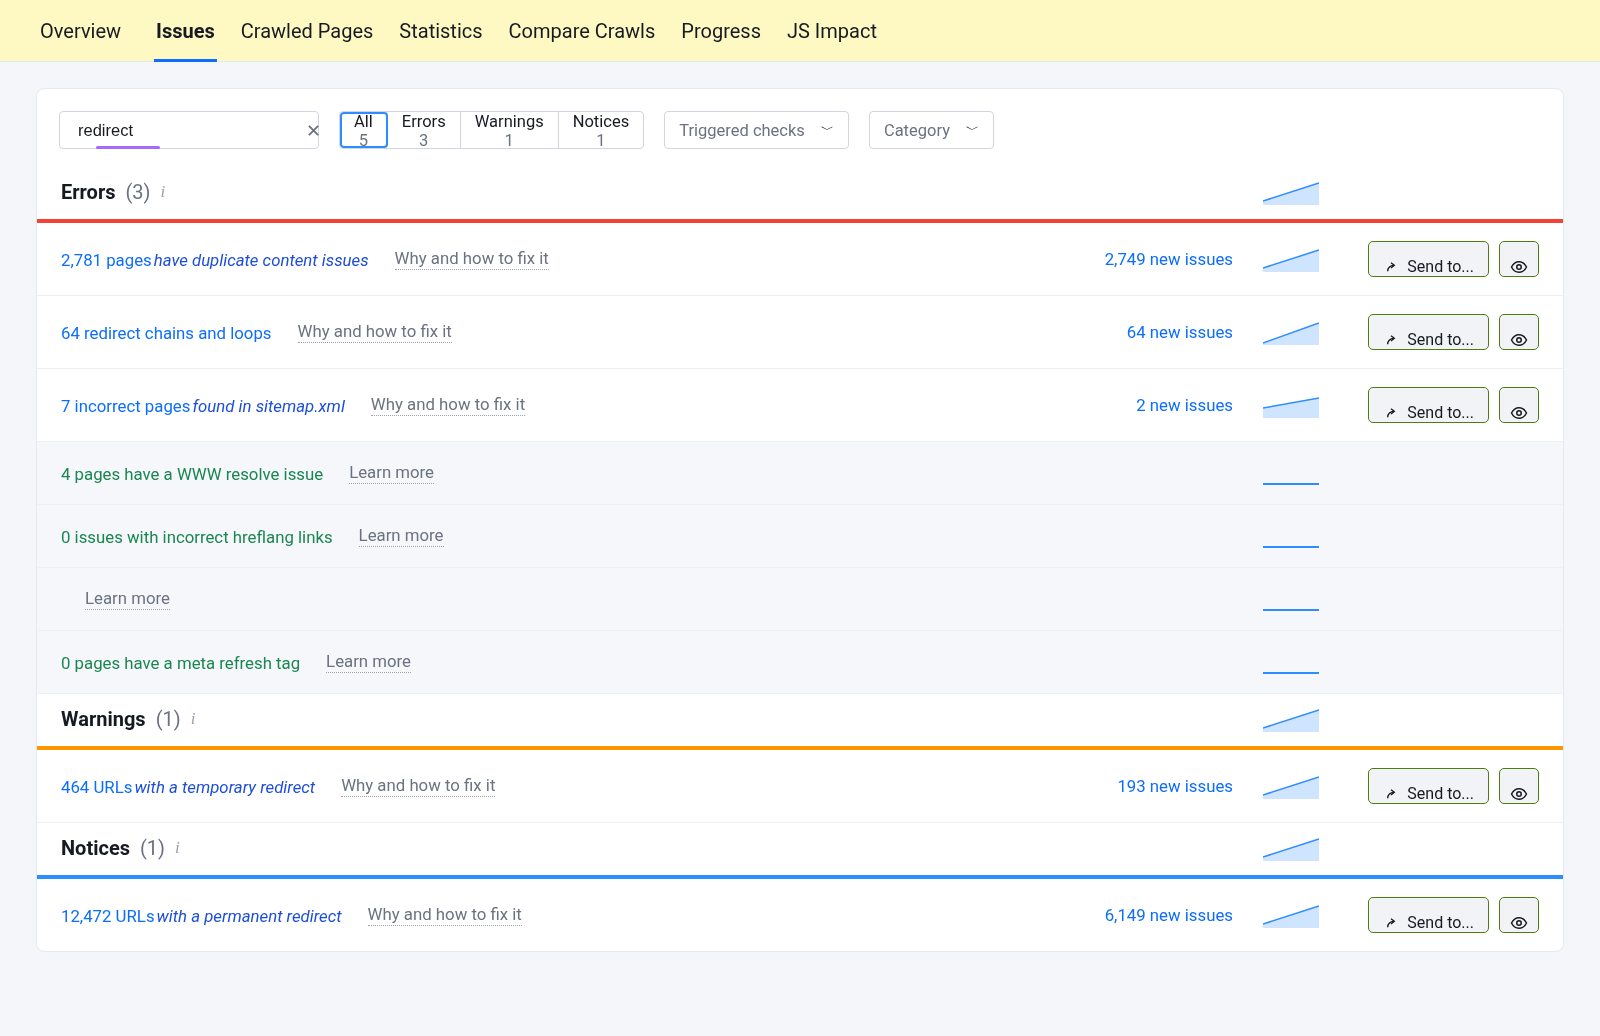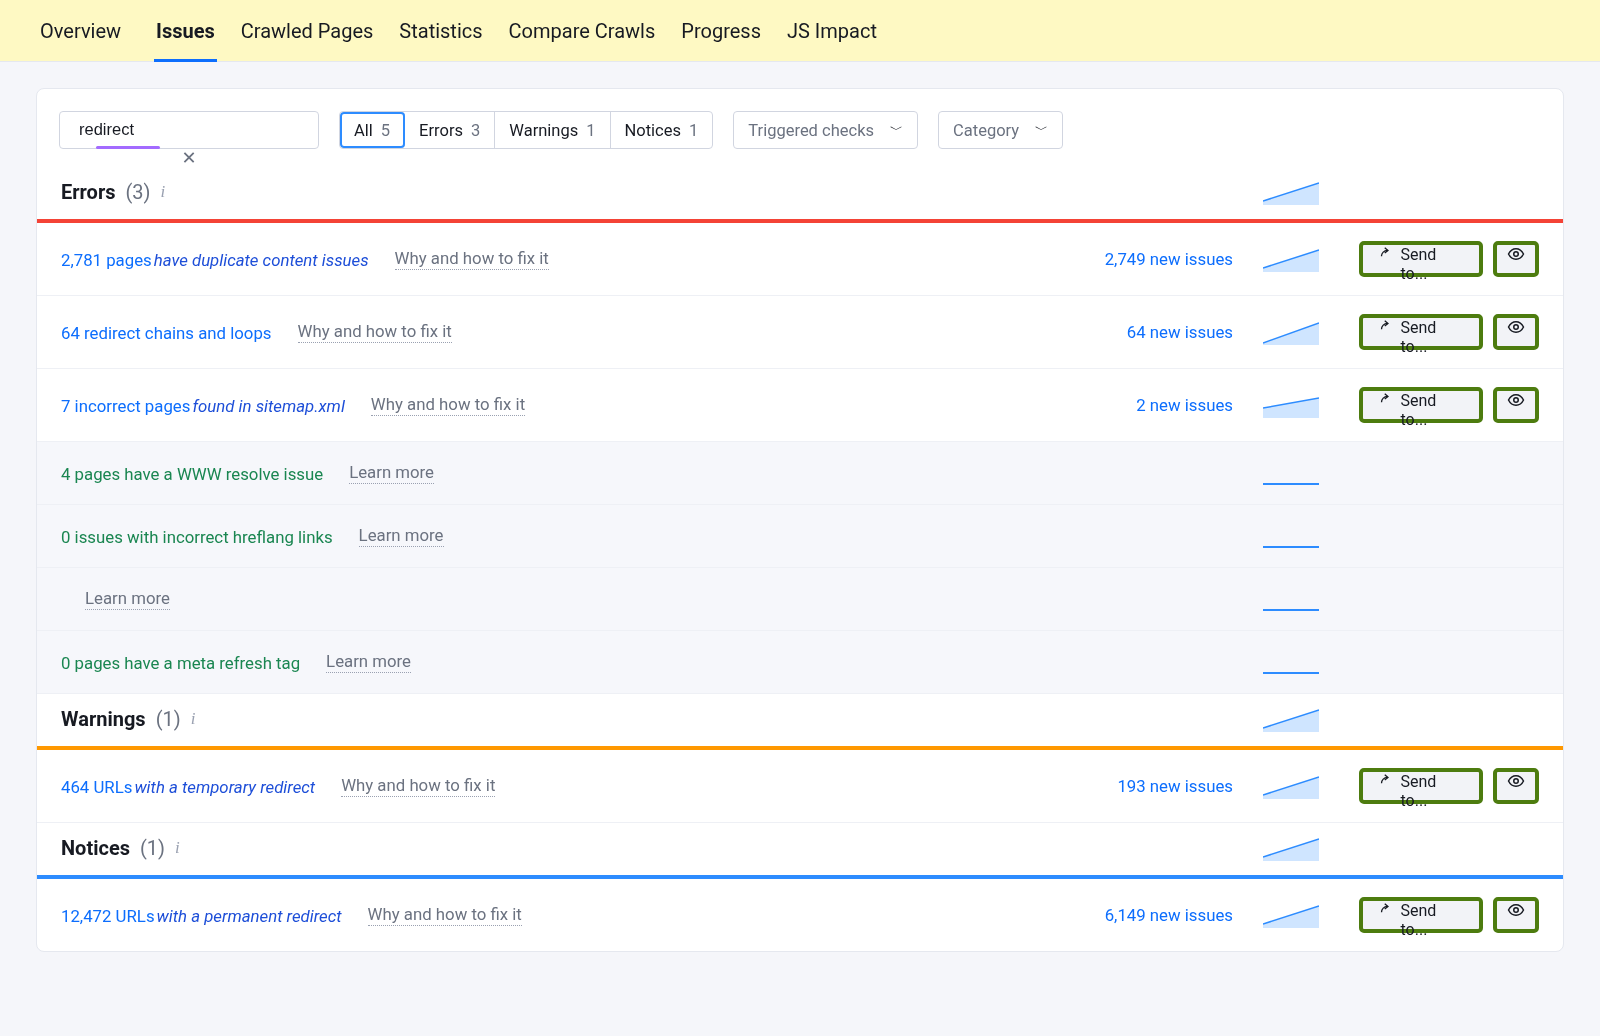--- a/index.html
+++ b/index.html
@@ -43,24 +43,23 @@
     gap: 20px;
     padding: 22px 22px 18px;
   }
   .search {
     display: flex;
     align-items: center;
     width: 260px;
     height: 38px;
     border: 1px solid #d1d5e0;
     border-radius: 4px;
-    padding: 0 10px;
+    padding: 8px 10px;
     gap: 8px;
     position: relative;
-    flex-direction: column;
   }
   .search input {
     flex: 1;
     border: none;
     outline: none;
     font-size: 16.5px;
     color: #171a22;
     background: transparent;
   }
   .search .hl {
@@ -75,25 +74,25 @@
   .seg {
     display: flex;
     border: 1px solid #d1d5e0;
     border-radius: 4px;
     overflow: hidden;
     height: 38px;
   }
   .seg .sbtn {
     display: flex;
     align-items: center;
-    gap: 8px;
     padding: 0 14px;
     font-size: 16.5px;
     cursor: pointer;
     border-right: 1px solid #d1d5e0;
+    flex-direction: column;
   }
   .seg .sbtn:last-child { border-right: none; }
   .seg .sbtn.active {
     outline: 2px solid #2d8cff;
     outline-offset: -2px;
     border-radius: 4px;
   }
   .seg .cnt { color: #6b7280; }
   .dd {
     display: flex;
@@ -140,25 +139,25 @@
   }
   .row .spacer { flex: 1; }
   .row .new { color: #0d6efd; white-space: nowrap; margin-right: 18px; }
   .spark {
     width: 56px; height: 26px;
   }
   .spark svg { display: block; }
   .actions { display: flex; gap: 10px; margin-left: 28px; width: 180px; justify-content: flex-end;}
   .btn {
     display: inline-flex;
-    align-items: flex-start;
+    align-items: flex-end;
     gap: 8px;
     height: 36px;
     padding: 0 14px;
-    border: 4px solid #4d7c0f;
+    border: 1px solid #4d7c0f;
     background: #f2f3f7;
     border-radius: 5px;
     font-size: 16px;
     color: #171a22;
     cursor: pointer;
   }
   .btn.icon { padding: 0 10px; }
   .mag { width:16px; height:16px; }
   .xic { color:#6b7280; font-size:18px; cursor:pointer; }
   .row-spark-empty { margin-left:auto; margin-right: 220px; }

